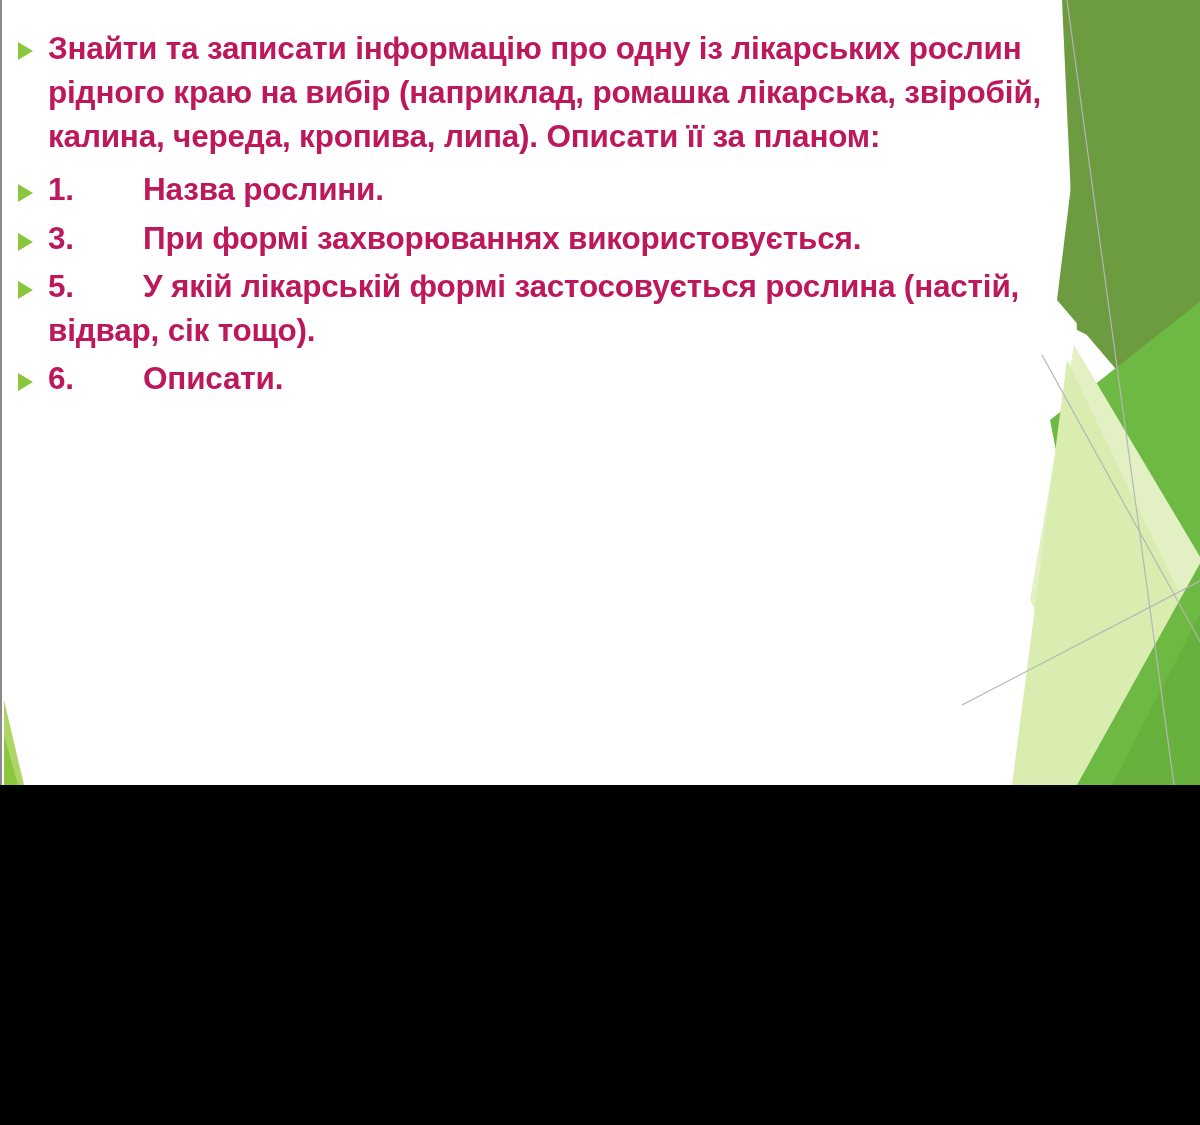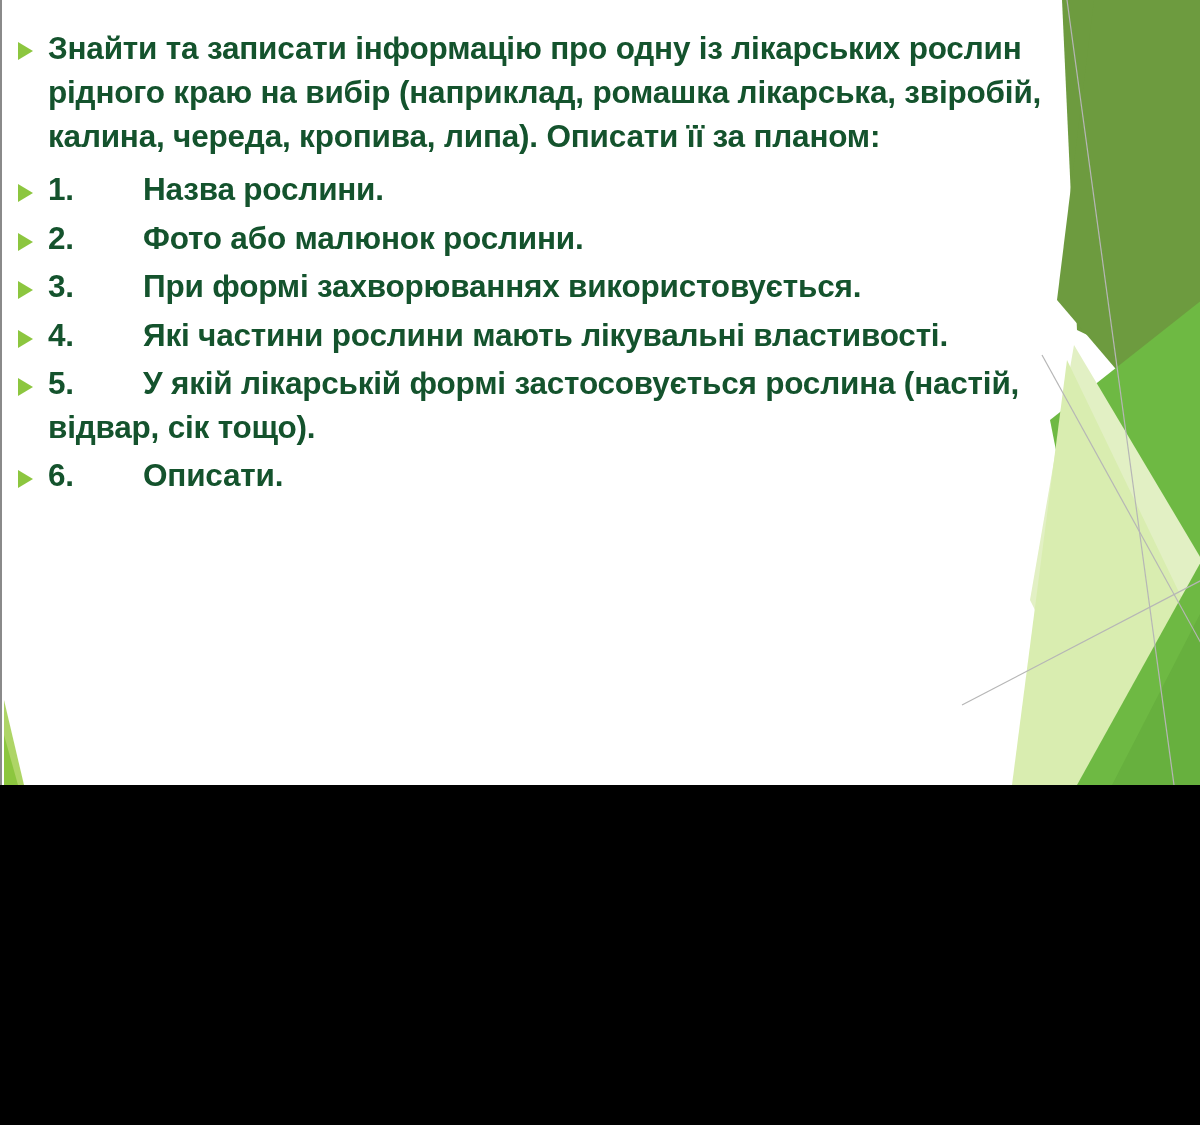--- a/index.html
+++ b/index.html
@@ -63,21 +63,21 @@
     width: 46px;
     display: flex;
     justify-content: center;
     align-items: flex-start;
     padding-top: 14px;
   }
   .bullet-marker svg { display: block; }
 
   .bullet-text {
     flex: 1 1 auto;
-    color: #14532d;
+    color: #be185d;
     font-weight: bold;
     font-size: 31.5px;
     line-height: 1.38;
     letter-spacing: -0.2px;
     font-family: "Liberation Sans", sans-serif;
   }
 
   
   .lead .bullet-text {
     font-size: 31.5px;
@@ -145,46 +145,30 @@
 
       <div class="bullet-row row-item">
         <span class="bullet-marker">
           <svg width="22" height="22" viewBox="0 0 22 22">
               <polygon points="4,2 19,11 4,20" fill="#8cc63f"></polygon>
             </svg>
         </span>
         <span class="bullet-text"><span class="num">1.</span><span>Назва рослини.</span></span>
       </div>
 
-      <div class="bullet-row row-item">
-        <span class="bullet-marker">
-          <svg width="22" height="22" viewBox="0 0 22 22">
-              <polygon points="4,2 19,11 4,20" fill="#8cc63f"></polygon>
-            </svg>
-        </span>
-        <span class="bullet-text"><span class="num">2.</span><span>Фото або малюнок рослини.</span></span>
-      </div>
 
       <div class="bullet-row row-item">
         <span class="bullet-marker">
           <svg width="22" height="22" viewBox="0 0 22 22">
               <polygon points="4,2 19,11 4,20" fill="#8cc63f"></polygon>
             </svg>
         </span>
         <span class="bullet-text"><span class="num">3.</span><span>При формі захворюваннях використовується.</span></span>
       </div>
 
-      <div class="bullet-row row-wrap">
-        <span class="bullet-marker">
-          <svg width="22" height="22" viewBox="0 0 22 22">
-              <polygon points="4,2 19,11 4,20" fill="#8cc63f"></polygon>
-            </svg>
-        </span>
-        <span class="bullet-text"><span class="num">4.</span><span>Які частини рослини мають лікувальні властивості.</span></span>
-      </div>
 
       <div class="bullet-row row-wrap">
         <span class="bullet-marker">
           <svg width="22" height="22" viewBox="0 0 22 22">
               <polygon points="4,2 19,11 4,20" fill="#8cc63f"></polygon>
             </svg>
         </span>
         <span class="bullet-text"><span class="num">5.</span><span>У якій лікарській формі застосовується рослина (настій, відвар, сік тощо).</span></span>
       </div>
 

